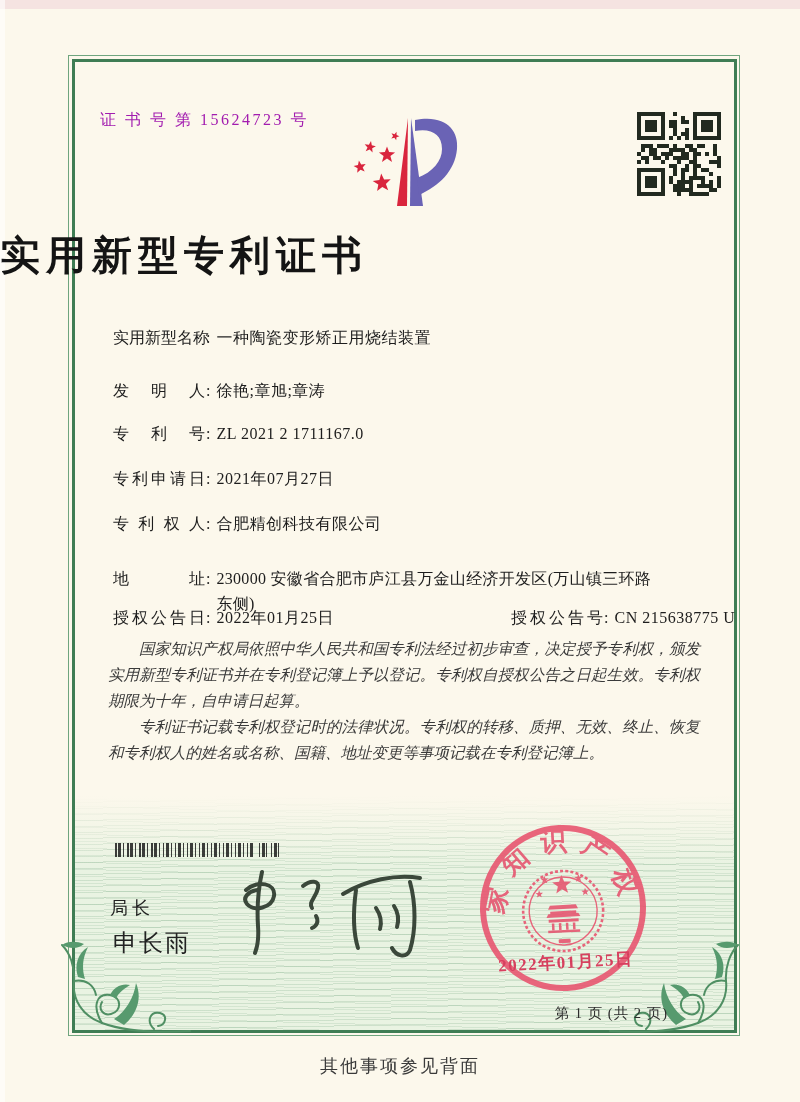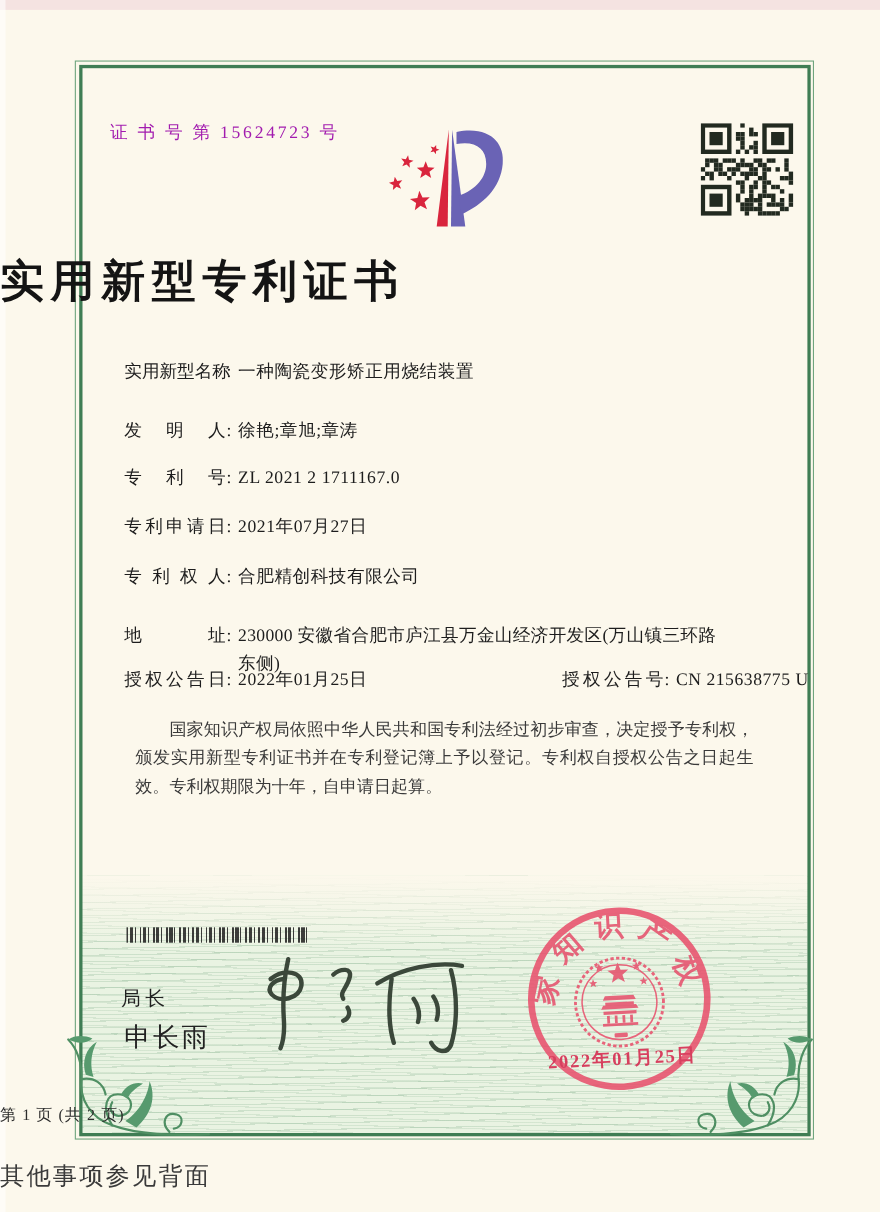--- a/index.html
+++ b/index.html
@@ -37,33 +37,33 @@
   .row{position:absolute;left:113px;font-size:16px;white-space:nowrap;}
   .flabel{display:inline-block;width:92px;text-align:justify;text-align-last:justify;color:#1d1d1d;}
   .fcolon{display:inline-block;margin:0 2px 0 1px;}
   .fvalue{color:#1d1d1d;letter-spacing:.5px;}
   .row-addr{white-space:normal;}
   .row-addr .fvalue{display:inline-block;vertical-align:top;width:445px;line-height:25px;letter-spacing:.3px;}
   .row-addr .flabel,.row-addr .fcolon{vertical-align:top;line-height:25px;}
   .grant2{position:absolute;left:398px;top:0;}
 
   .paras{position:absolute;left:108px;top:636px;width:592px;font-size:15.5px;line-height:26px;color:#3a3a3a;}
-  .paras p{margin:15px;text-indent:2em;text-align:justify;}
+  .paras p{margin:0;text-indent:2em;text-align:justify;font-style:italic;}
 
   .barcode{position:absolute;left:115px;top:843px;width:165px;height:14px;opacity:.85;
     background:repeating-linear-gradient(90deg,#1c1c1c 0 1.5px,transparent 1.5px 3px,#1c1c1c 3px 6px,transparent 6px 7.5px,#1c1c1c 7.5px 8.5px,transparent 8.5px 12px);}
 
   .signer-title{position:absolute;left:110px;top:896px;font-size:18px;letter-spacing:4px;color:#222;}
   .signer-name{position:absolute;left:113px;top:927px;font-size:24px;letter-spacing:2px;color:#222;}
   .signature{position:absolute;left:238px;top:858px;width:190px;height:100px;}
 
   .seal{position:absolute;left:468px;top:813px;width:190px;height:190px;transform:rotate(-3deg);}
 
-  .page-note{position:absolute;left:0;top:1004px;width:668px;text-align:left;font-size:14.5px;color:#2c2c2c;letter-spacing:1px;}
-  .back-note{position:absolute;left:0;top:1054px;width:800px;text-align:left;font-size:22px;color:#3a3a3a;letter-spacing:2px;}
+  .page-note{position:absolute;left:0;top:1004px;width:668px;text-align:right;font-size:14.5px;color:#2c2c2c;letter-spacing:1px;}
+  .back-note{position:absolute;left:0;top:1054px;width:800px;text-align:center;font-size:18px;color:#3a3a3a;letter-spacing:2px;}
 
   .flourish{position:absolute;width:135px;height:100px;}
   .flourish-left{left:58px;top:941px;}
   .flourish-right{left:607px;top:941px;transform:scaleX(-1);}
 </style>
 </head>
 <body>
 
 <div class="scan-top"></div>
 <div class="scan-left"></div>
@@ -285,20 +285,21 @@
   <span class="flabel">授权公告日</span><span class="fcolon">:</span>
   <span class="fvalue">2022年01月25日</span>
   <span class="grant2">
     <span class="flabel">授权公告号</span><span class="fcolon">:</span>
     <span class="fvalue">CN 215638775 U</span>
   </span>
 </div>
 
 <div class="paras">
   <p>国家知识产权局依照中华人民共和国专利法经过初步审查，决定授予专利权，颁发实用新型专利证书并在专利登记簿上予以登记。专利权自授权公告之日起生效。专利权期限为十年，自申请日起算。</p>
+  <p>专利证书记载专利权登记时的法律状况。专利权的转移、质押、无效、终止、恢复和专利权人的姓名或名称、国籍、地址变更等事项记载在专利登记簿上。</p>
 </div>
 
 <div class="barcode"></div>
 
 <div class="signer-title">局长</div>
 <div class="signer-name">申长雨</div>
 
 <svg class="signature" viewBox="0 0 190 100">
   <g fill="none" stroke="#2d3a2d" stroke-width="4" stroke-linecap="round" opacity=".92">
     <path d="M24,14 C20,32 19,52 20,68 C21,82 19,90 17,95"></path>

